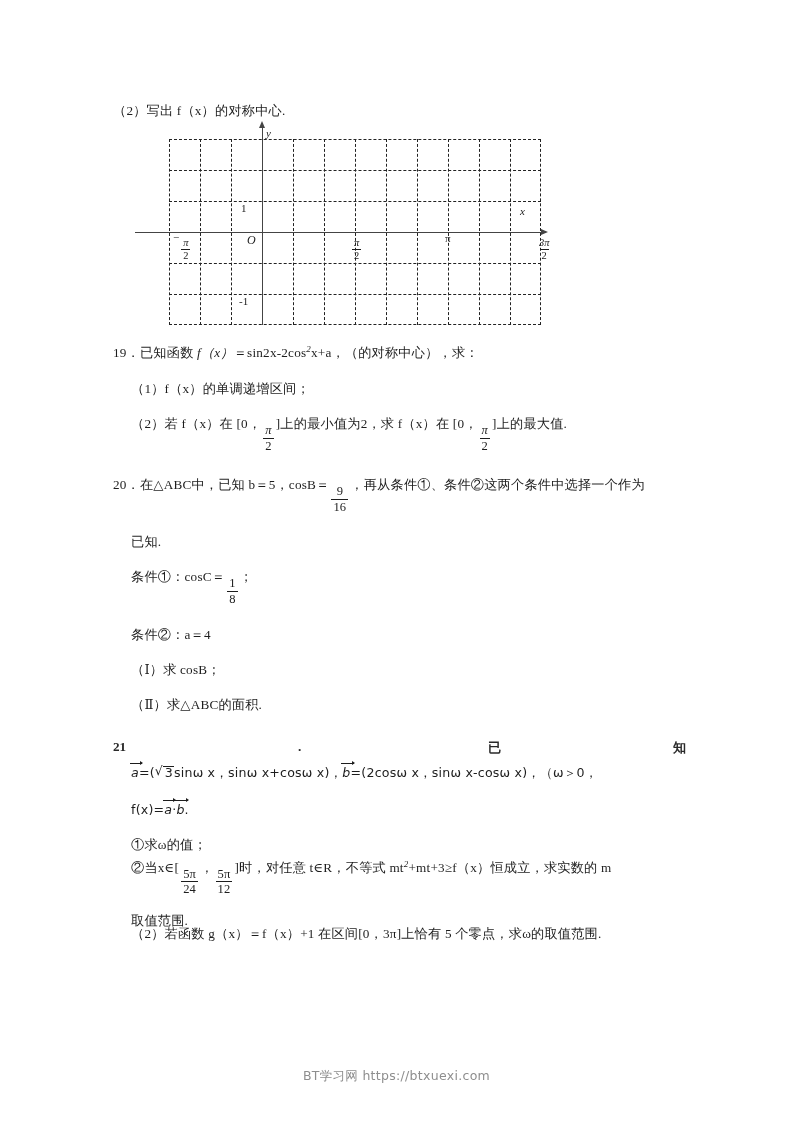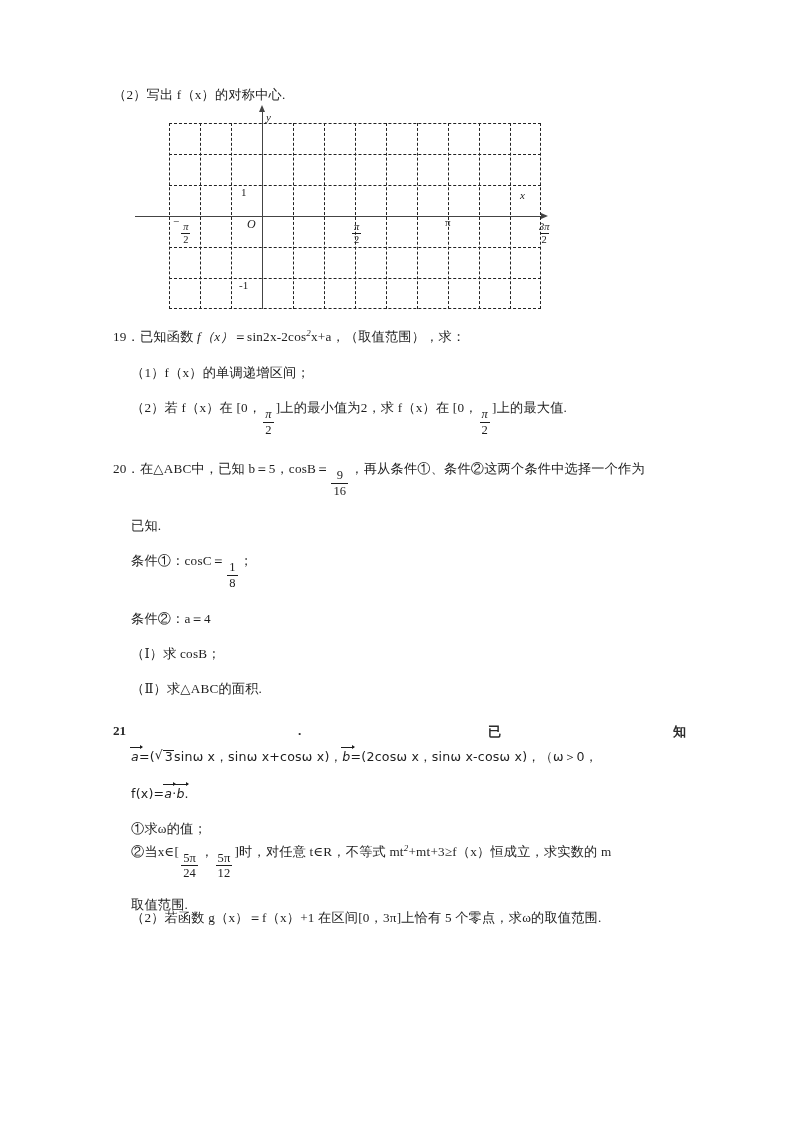--- a/index.html
+++ b/index.html
@@ -14,21 +14,21 @@
   #page {
     position: relative;
     width: 793px;
     height: 1122px;
     background: #ffffff;
     overflow: hidden;
   }
   .content {
     position: absolute;
     left: 113px;
-    top: 88px;
+    top: 104px;
     width: 600px;
   }
 
   
   .qline {
     font-size: 13.2px;
     line-height: 1.0;
     color: #1d1d1d;
     margin: 0 0 0 0;
     letter-spacing: 0.2px;
@@ -249,21 +249,21 @@
       <div class="ticklabel" style="left:400px; top:104px">
         <span class="frac">
             <span class="fnum mi">3π</span>
             <span class="fden">2</span>
           </span>
       </div>
     </div>
 
     <div style="margin-top:18px">
       <div class="qline" style="margin-bottom:22px">
-        <span>19．已知函数 </span><span class="mi">f（x）</span><span>＝sin2x‑2cos</span><span class="sup">2</span><span>x+a，（取值范围），求：</span>
+        <span>19．已知函数 </span><span class="mi">f（x）</span><span>＝sin2x‑2cos</span><span class="sup">2</span><span>x+a，（的对称中心），求：</span>
       </div>
 
       <div class="qline indent" style="margin-bottom:22px">（1）f（x）的单调递增区间；</div>
 
       <div class="qline indent">
         <span>（2）若 f（x）在 [0，</span><span class="frac">
             <span class="fnum mi">π</span>
             <span class="fden">2</span>
           </span><span>]上的最小值为2，求 f（x）在 [0，</span><span class="frac">
             <span class="fnum mi">π</span>
@@ -326,14 +326,15 @@
           </span><span>]时，对任意 t∈R，不等式 mt</span><span class="sup">2</span><span>+mt+3≥f（x）恒成立，求实数的 m</span>
       </div>
 
       <div class="qline indent" style="">取值范围.</div>
 
       <div class="qline indent">（2）若函数 g（x）＝f（x）+1 在区间[0，3π]上恰有 5 个零点，求ω的取值范围.</div>
     </div>
 
   </div>
 
+  <div id="footer">BT学习网 https://btxuexi.com</div>
 
 </div>
 
 </body></html>

